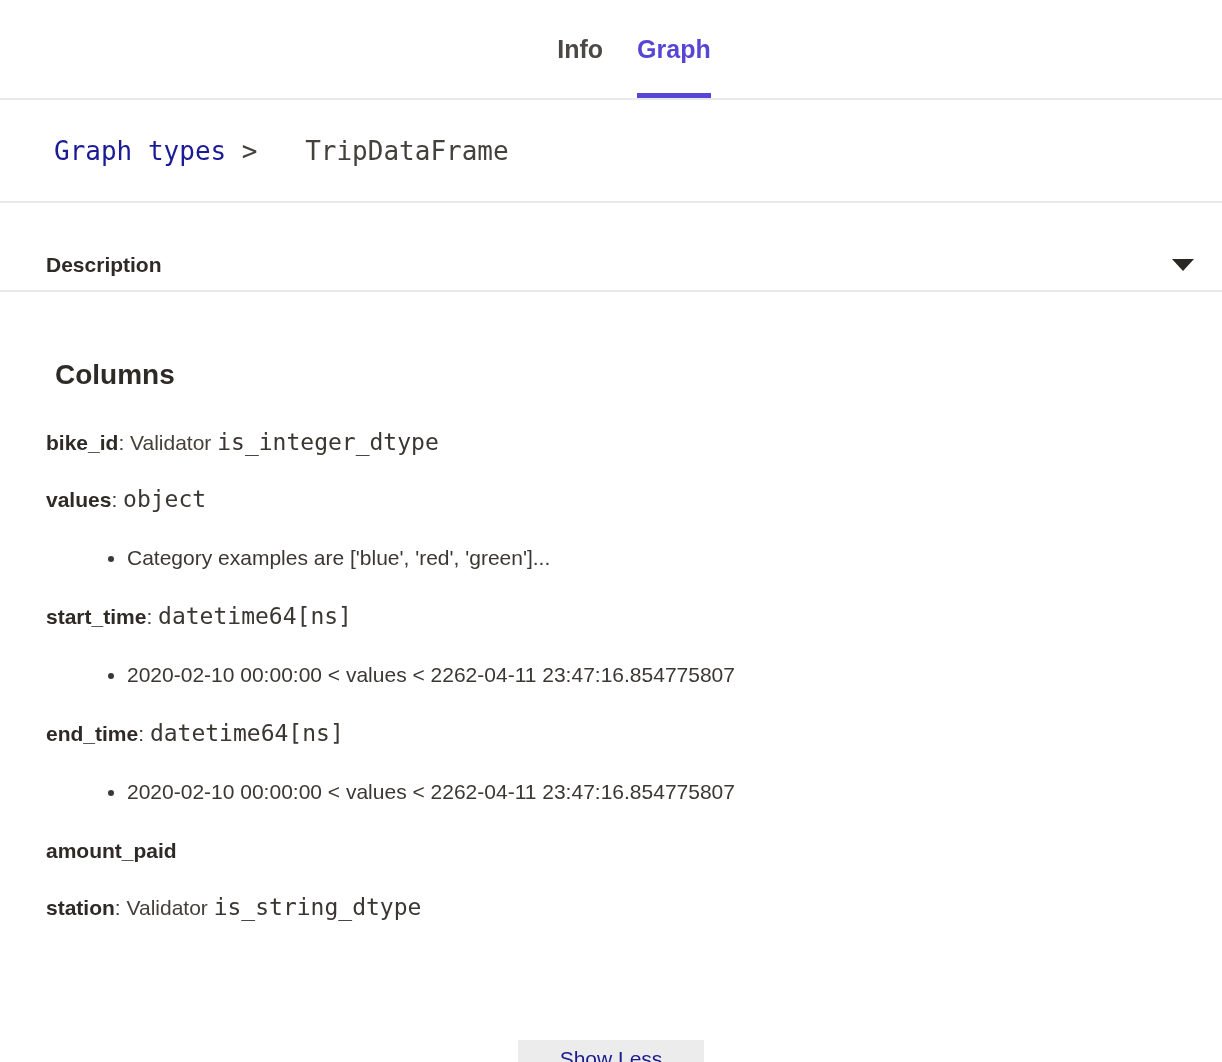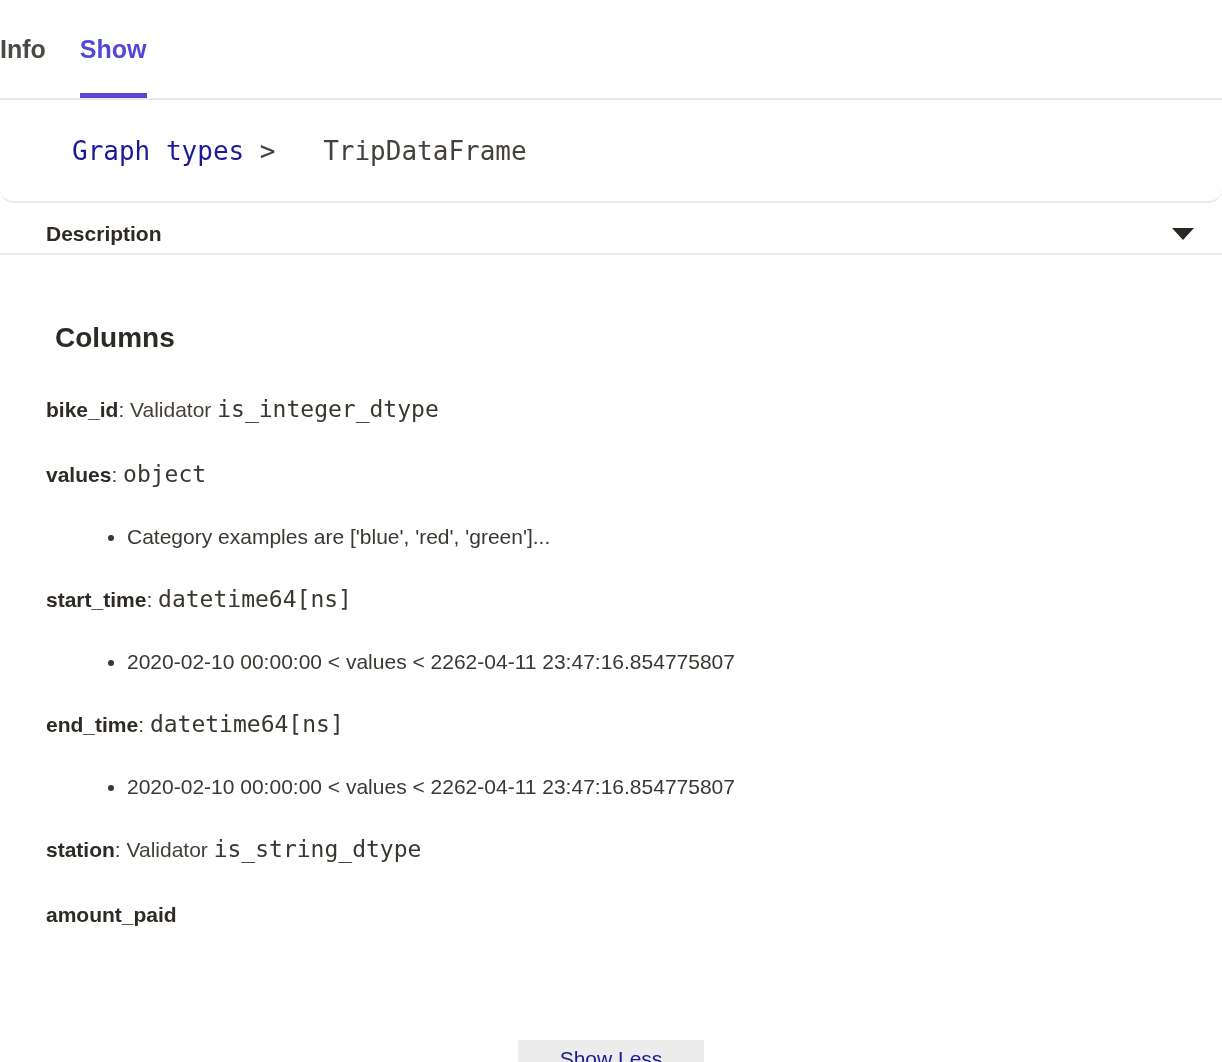--- a/index.html
+++ b/index.html
@@ -12,79 +12,81 @@
     overflow: hidden;
     font-family: "Liberation Sans", sans-serif;
     color: #3b3733;
   }
   
   .tabbar {
     display: flex;
     align-items: stretch;
     gap: 34px;
     height: 100px;
+    padding-left: 46px;
     border-bottom: 2px solid #e9e9e9;
+    justify-content: center;
   }
   .tab {
     display: flex;
     align-items: center;
     font-size: 25px;
     font-weight: 600;
     color: #4c4844;
     cursor: pointer;
     border-bottom: 5px solid transparent;
     padding-top: 5px;
   }
   .tab.active {
     color: #5646d6;
     border-bottom-color: #5646d6;
   }
   
   .breadcrumb-row {
     display: flex;
     align-items: center;
     height: 103px;
-    padding-left: 72px;
+    padding-left: 54px;
     border-bottom: 2px solid #e9e9e9;
     font-family: "DejaVu Sans Mono", monospace;
     font-size: 26px;
-    border-radius: 14px;
   }
   .breadcrumb-row .crumb-link { color: #1b1b96; cursor: pointer; }
   .breadcrumb-row .crumb-sep { color: #44403c; white-space: pre; }
   .breadcrumb-row .crumb-current { color: #44403c; margin-left: 32px; }
   
   .desc-row {
     display: flex;
     align-items: center;
     justify-content: space-between;
-    height: 52px;
+    height: 64px;
     padding: 12px 28px 0 46px;
     border-bottom: 2px solid #e9e9e9;
     cursor: pointer;
+    margin-top: 25px;
   }
   .desc-title { font-size: 21px; font-weight: 700; color: #2e2a26; }
   .chevron-down {
     width: 0; height: 0;
     border-left: 11px solid transparent;
     border-right: 11px solid transparent;
     border-top: 12px solid #2b2722;
   }
   
   .content { padding: 0 46px; }
   .content h2 {
     font-size: 28px;
     line-height: 38px;
     font-weight: 700;
     color: #2e2a26;
     margin: 64px 0 36px 9px;
   }
   .col-entry {
     font-size: 21px;
-    line-height: 32px;
+    line-height: 24px;
     margin: 32px 0;
     color: #454039;
   }
   .col-entry .col-name { font-weight: 700; color: #2e2a26; }
   .col-entry .mono {
     font-family: "DejaVu Sans Mono", monospace;
     font-size: 23px;
     color: #3a3631;
   }
   .constraints {
@@ -119,21 +121,21 @@
 </head>
 <body>
 
 <div class="page">
 
   <div class="tabbar">
     <div class="tab">
         <span>Info</span>
       </div>
     <div class="tab active">
-        <span>Show</span>
+        <span>Graph</span>
       </div>
   </div>
 
   <div class="breadcrumb-row">
       <span class="crumb-link">Graph types</span>
       <span class="crumb-sep"> &gt; </span>
       <span class="crumb-current">TripDataFrame</span>
     </div>
 
   <div class="desc-row">
@@ -154,21 +156,21 @@
     <p class="col-entry"><span class="col-name">start_time</span><span>: </span><span class="mono">datetime64[ns]</span></p>
     <ul class="constraints">
       <li>2020-02-10 00:00:00 &lt; values &lt; 2262-04-11 23:47:16.854775807</li>
     </ul>
 
     <p class="col-entry"><span class="col-name">end_time</span><span>: </span><span class="mono">datetime64[ns]</span></p>
     <ul class="constraints">
       <li>2020-02-10 00:00:00 &lt; values &lt; 2262-04-11 23:47:16.854775807</li>
     </ul>
 
+    <p class="col-entry"><span class="col-name">amount_paid</span><span></span><span class="mono"></span></p>
+
     <p class="col-entry"><span class="col-name">station</span><span>: Validator </span><span class="mono">is_string_dtype</span></p>
-
-    <p class="col-entry"><span class="col-name">amount_paid</span><span></span><span class="mono"></span></p>
 
   </div>
 
   <button class="show-less">Show Less</button>
 
 </div>
 
 </body></html>

